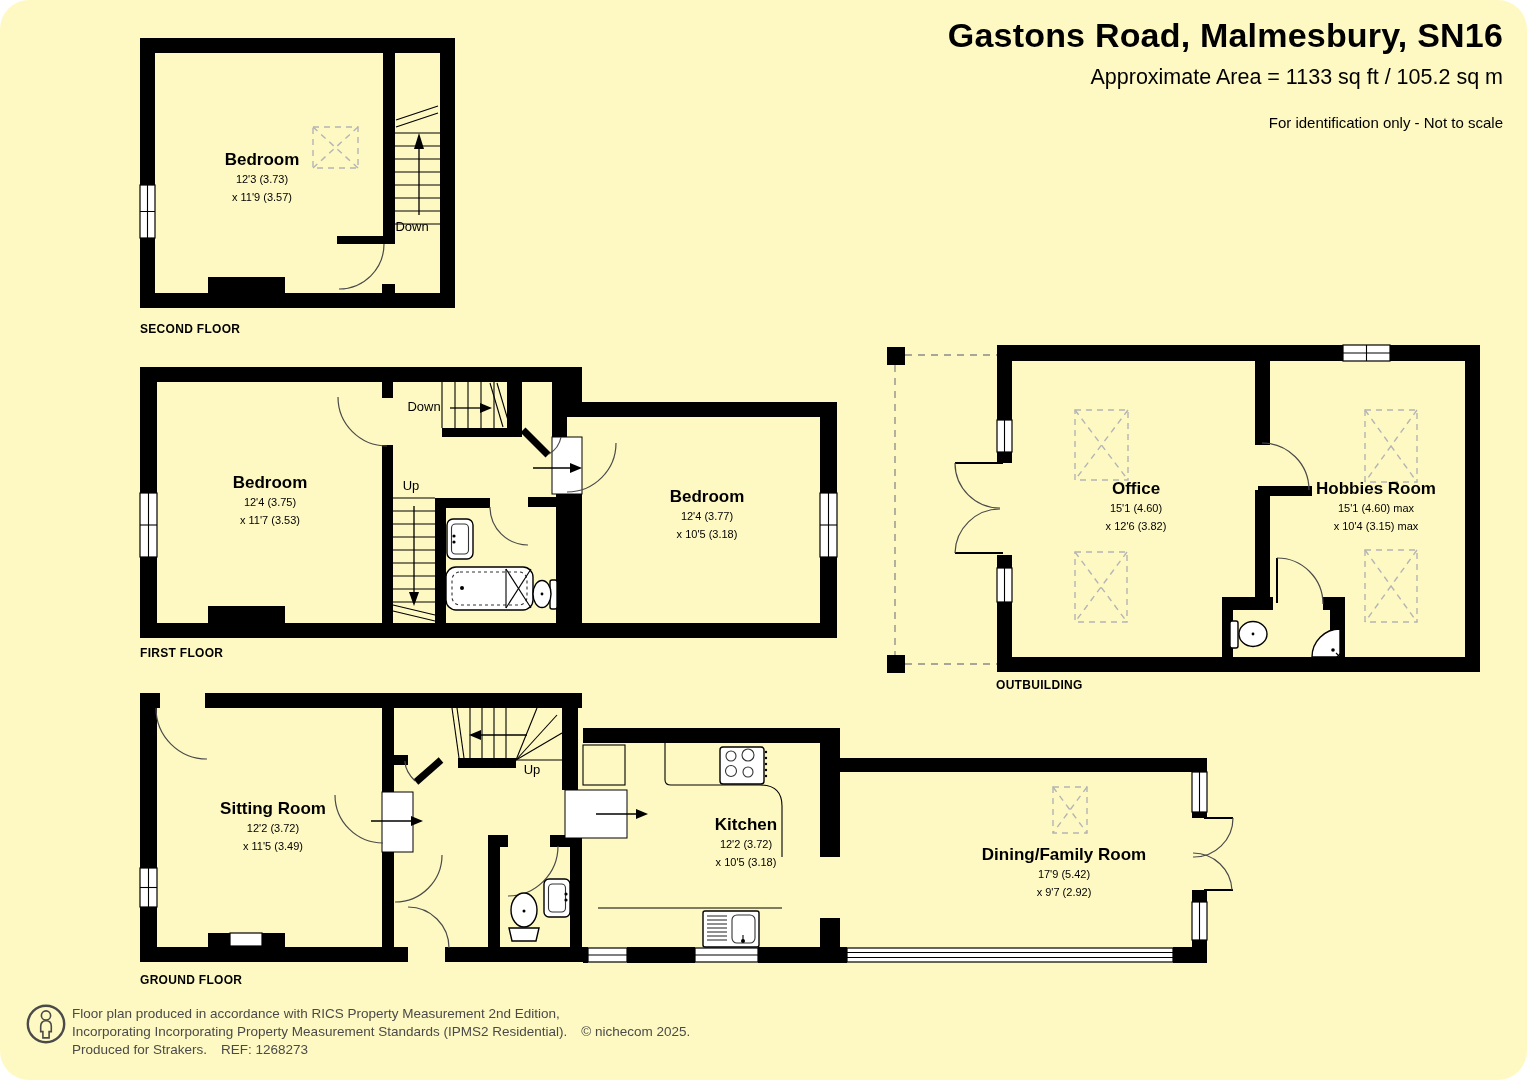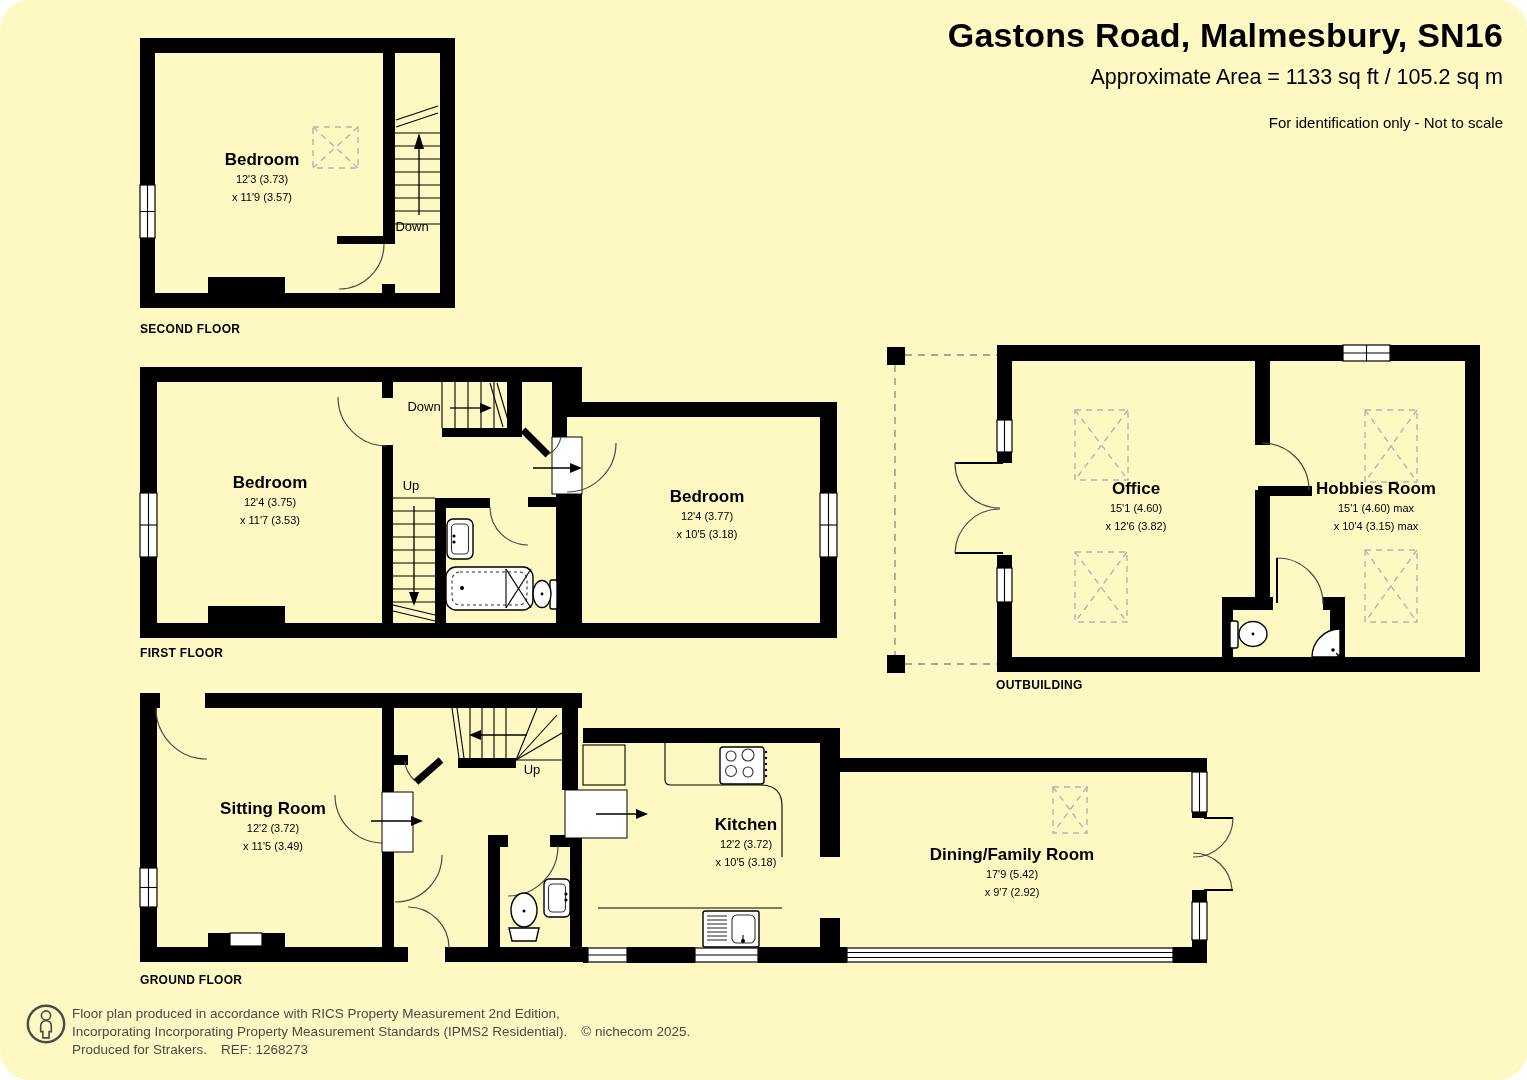--- a/index.html
+++ b/index.html
@@ -425,21 +425,21 @@
 <div class="roomlabel" style="left:261px;top:800px;margin-left:12px;">
   <div class="rname">Sitting Room</div>
   <div class="rdim">12'2 (3.72)</div>
   <div class="rdim">x 11'5 (3.49)</div>
 </div>
 <div class="roomlabel" style="left:698px;top:816px;margin-left:48px;">
   <div class="rname">Kitchen</div>
   <div class="rdim">12'2 (3.72)</div>
   <div class="rdim">x 10'5 (3.18)</div>
 </div>
-<div class="roomlabel" style="left:1012px;top:846px;">
+<div class="roomlabel" style="left:1064px;top:846px;">
   <div class="rname">Dining/Family Room</div>
   <div class="rdim">17'9 (5.42)</div>
   <div class="rdim">x 9'7 (2.92)</div>
 </div>
 <div class="stairlabel" style="left:532px;top:762px;">Up</div>
 
 <div class="roomlabel" style="left:1136px;top:480px;">
   <div class="rname">Office</div>
   <div class="rdim">15'1 (4.60)</div>
   <div class="rdim">x 12'6 (3.82)</div>

